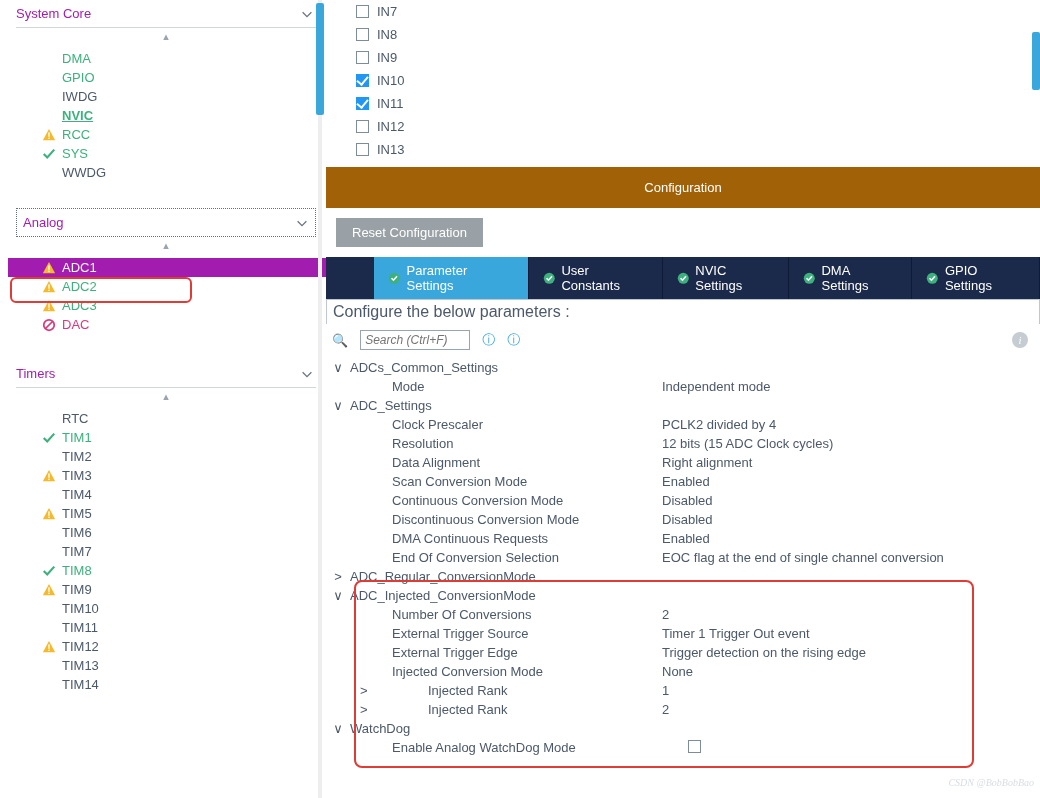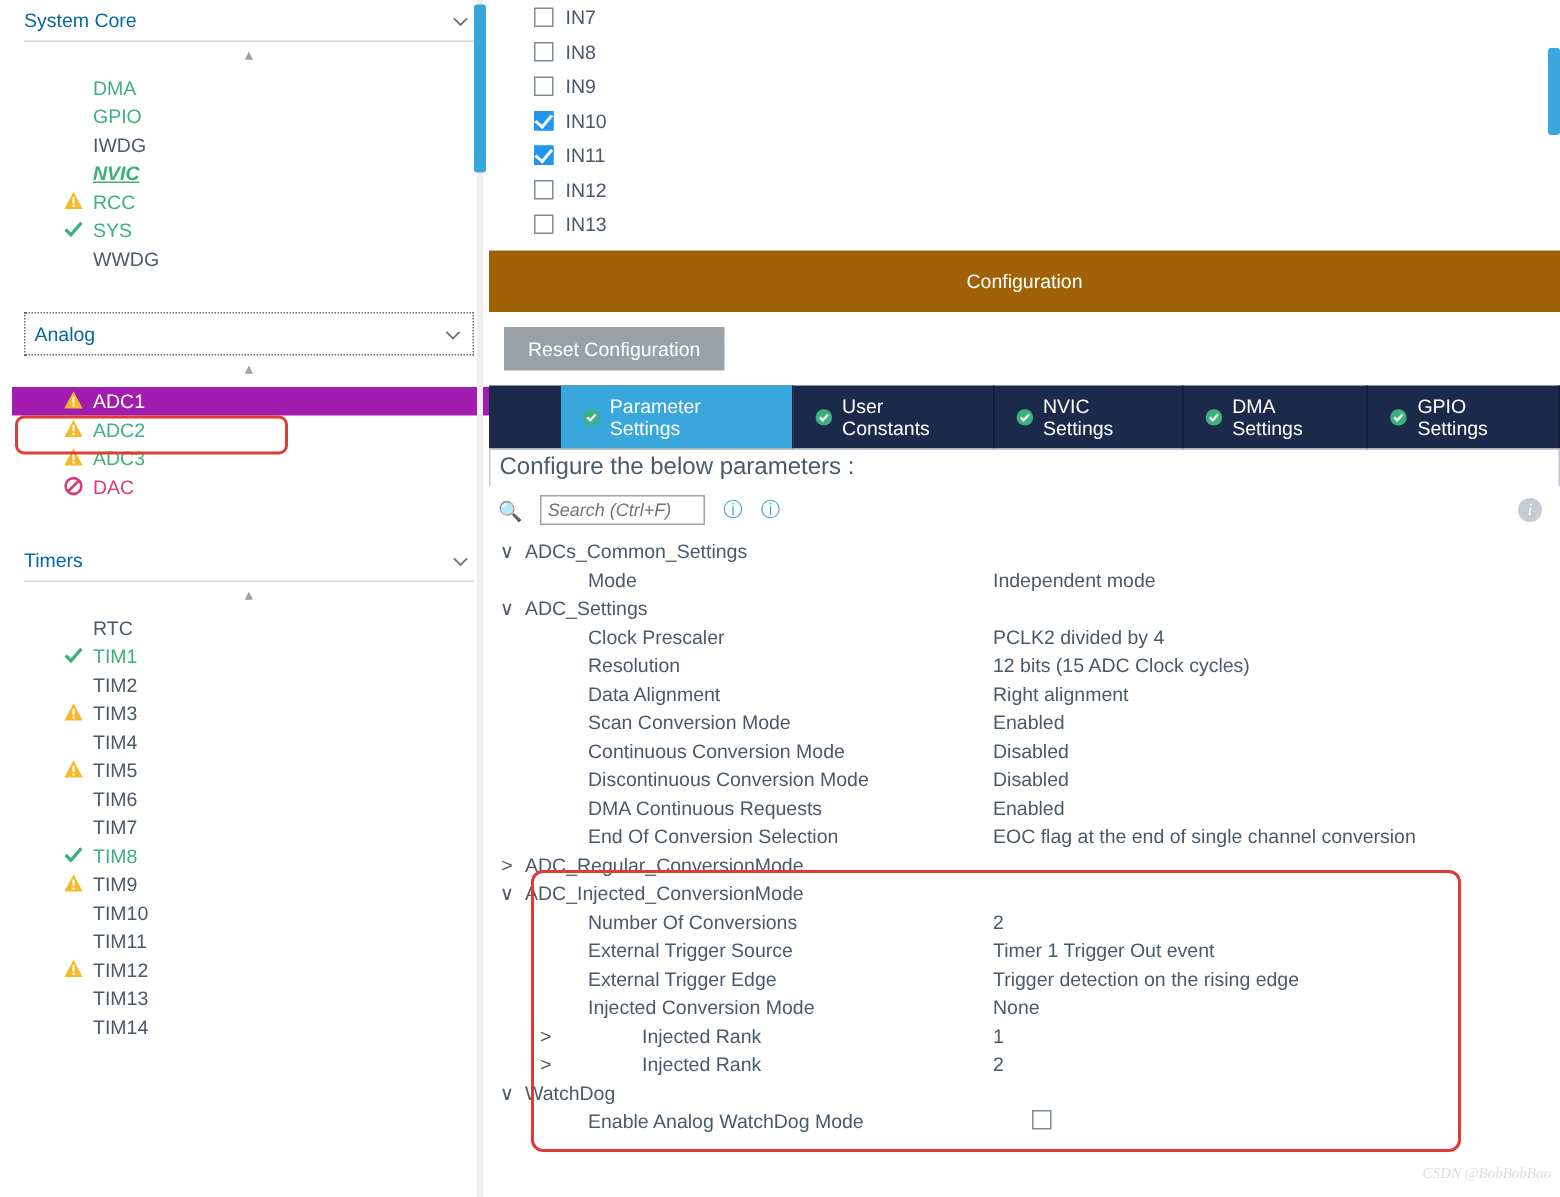--- a/index.html
+++ b/index.html
@@ -2,29 +2,29 @@
 <html><head>
 <meta charset="utf-8">
 <style>
   * { box-sizing: border-box; font-family: Arial, "Segoe UI", sans-serif; }
   body { margin:0; width:1040px; height:798px; background:#fff; font-size:13px; color:#4b5968; overflow:hidden; position:relative; }
   .root { display:flex; width:1040px; height:798px; }
   .left-col { width:326px; flex:none; position:relative; padding:0 10px 0 16px; }
   .left-scroll { position:absolute; right:0; top:0; bottom:0; width:14px; }
   .left-scroll .track { position:absolute; right:4px; top:0; bottom:0; width:4px; background:#eee; }
   .left-scroll .thumb { position:absolute; right:2px; top:3px; width:8px; height:112px; background:#3aa7dc; border-radius:2px; }
-  .section-hdr { border-bottom:1px solid #cfd6dc; padding:6px 2px 6px 0; display:flex; justify-content:space-between; align-items:center; cursor:pointer; color:#0369a1; }
+  .section-hdr { border-bottom:1px solid #cfd6dc; padding:6px 2px 6px 0; display:flex; justify-content:space-between; align-items:center; cursor:pointer; color:#a21caf; }
   .section-hdr.dotted { border:1px dotted #5c7282; padding:6px; }
   .chev { width:14px; height:14px; display:inline-block; }
   .chev svg { width:14px; height:14px; stroke:#6a7680; stroke-width:1.5; fill:none; }
   .arrow-up-c { text-align:center; color:#9aa4ad; font-size:11px; padding:2px 0 6px 0; }
   .tree { padding-left:26px; }
-  .tree .item { display:flex; align-items:flex-start; gap:6px; padding:2px 0; cursor:pointer; }
+  .tree .item { display:flex; align-items:flex-end; gap:6px; padding:2px 0; cursor:pointer; }
   .tree .item.green { color:#3db17d; }
-  .tree .item.bold { font-weight:bold; text-decoration:underline;font-style:italic; }
+  .tree .item.bold { font-weight:bold; text-decoration:underline; }
   .tree .item.magenta { color:#d83a7c; }
   .tree .item.normal { color:#4b5968; }
   .tree .item.sel { background:#a21caf; color:#fff; margin-left:-34px; padding-left:34px; margin-right:-10px; }
   .ico { width:14px; height:14px; flex:none; display:inline-block; }
   .ico svg { width:14px; height:14px; }
   .sel-box { border:2.5px solid #e03c36; border-radius:6px; position:absolute; left:10px; top:277px; width:182px; height:26px; pointer-events:none; }
 
   .right-col { flex:1; display:flex; flex-direction:column; position:relative; }
   .in-list { padding:0 0 6px 30px; }
   .in-row { display:flex; align-items:center; gap:8px; padding:4px 0; color:#4b5968; cursor:pointer; }

